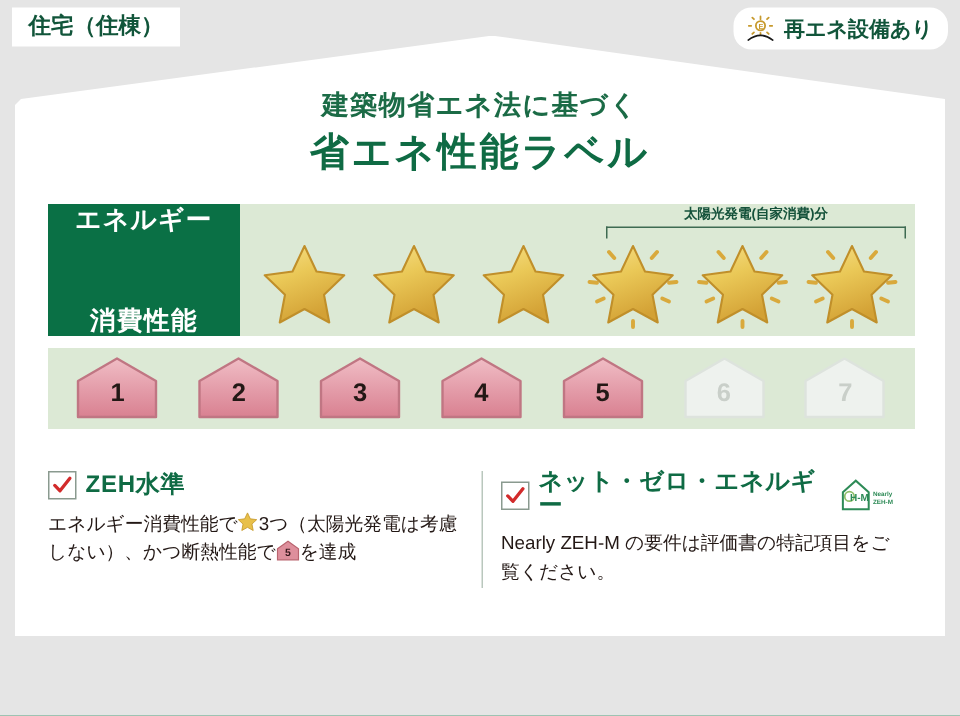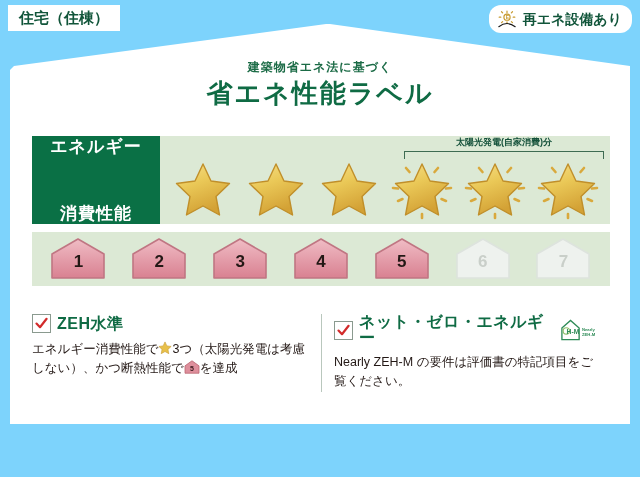--- a/index.html
+++ b/index.html
@@ -3,21 +3,21 @@
 <meta charset="utf-8">
 <style>
   html,body{margin:0;padding:0;}
   body{
     width:640px;height:477px;overflow:hidden;
     font-family:"Liberation Sans","DejaVu Sans",sans-serif;
     background:#0a7045;
   }
   .label-root{
     position:relative;width:640px;height:477px;
-    background:#7dd3fc;
+    background:#e5e5e5;
   }
 
   
   .house-type{
     position:absolute;left:8px;top:5px;
     background:#ffffff;
     padding:5px 11px 6px 11px;
     font-size:15px;font-weight:bold;color:#11553a;
     letter-spacing:0px;line-height:1;
     z-index:6;
@@ -47,21 +47,21 @@
     position:absolute;inset:0;
     background:#ffffff;
     -webkit-clip-path:polygon(0 46px, 4px 42px, 316px 0, 320px 0, 620px 42px, 620px 400px, 0 400px);
     clip-path:polygon(0 46px, 4px 42px, 316px 0, 320px 0, 620px 42px, 620px 400px, 0 400px);
   }
 
   .title-wrap{
     position:absolute;left:0;top:36px;width:620px;text-align:center;
   }
   .title-sub{
-    font-size:12px;font-weight:bold;color:#1b6b46;letter-spacing:1px;
+    font-size:18px;font-weight:bold;color:#1b6b46;letter-spacing:1px;
     line-height:1.2;
   }
   .title-main{
     font-size:26px;font-weight:bold;color:#0f6b44;letter-spacing:2px;
     line-height:1.25;margin-top:3px;text-align:center;
   }
 
   
   .rows{position:absolute;left:22px;top:112px;width:578px;}
   .row{display:flex;align-items:stretch;margin-bottom:8px;}

